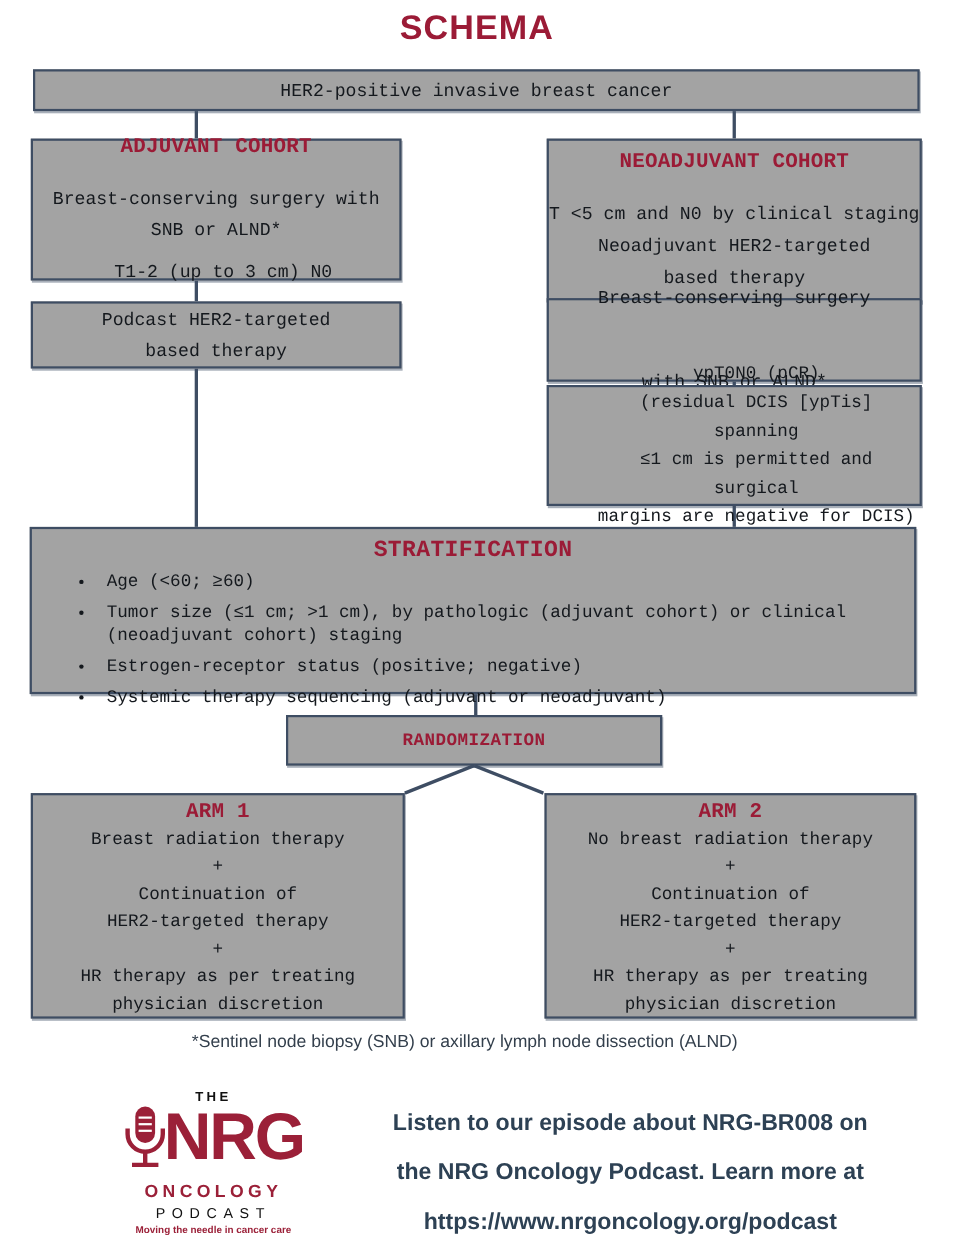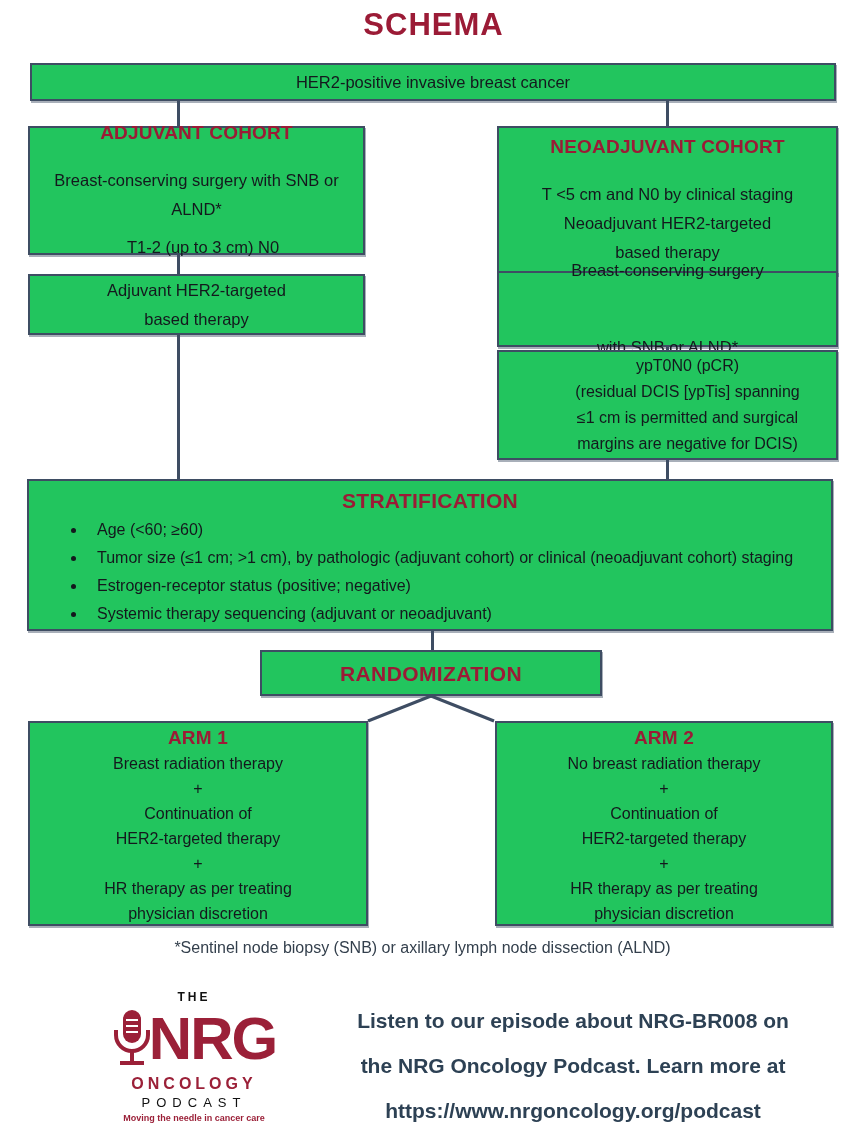--- a/index.html
+++ b/index.html
@@ -5,53 +5,53 @@
   html,body{margin:0;padding:0;background:#ffffff;}
   .page{
     position:relative;width:867px;height:1131px;background:#ffffff;overflow:hidden;
     font-family:"Liberation Sans", sans-serif;color:#14181d;
   }
   .schema-title{
     position:absolute;left:0;top:7px;width:867px;text-align:center;
     font-size:31px;font-weight:800;letter-spacing:1px;color:#9B1B36;
   }
   .box{
-    position:absolute;box-sizing:border-box;background:#22c55e;
+    position:absolute;box-sizing:border-box;background:#a3a3a3;
     border:2px solid #3E4D63;box-shadow:1px 2px 0 rgba(62,77,99,.45);
     display:flex;flex-direction:column;justify-content:center;
-    text-align:center;font-size:16.5px;line-height:29px;color:#14181d;
+    text-align:center;font-size:16.5px;line-height:29px;color:#14181d;font-family:Liberation Mono, monospace;
   }
   .box-title{color:#9B1B36;font-weight:bold;font-size:19px;line-height:26px;margin-bottom:20px;letter-spacing:.2px;}
   .wrapline{max-width:300px;margin:0 auto;}
   .gap-top{margin-top:9px;padding-left:13px;}
   .vline{position:absolute;width:3px;background:#3E4D63;}
   .branch-svg{position:absolute;left:350px;top:690px;}
   
   .strat{justify-content:flex-start;padding:6px 14px 16px 14px;}
   .strat-title{color:#9B1B36;font-weight:bold;font-size:21px;line-height:28px;letter-spacing:.3px;}
   .strat ul{margin:4px 0 0 0;padding:0 0 0 44px;text-align:left;font-size:16px;line-height:21px;}
   .strat li{margin-bottom:7px;padding-left:10px;max-width:700px;}
   
   .arm{padding-top:4px;line-height:25px;font-size:16px;}
   .arm .box-title{margin-bottom:0;}
   .arm .hr-wrap{max-width:250px;margin:0 auto;}
-  .rand-title{color:#9B1B36;font-weight:bold;font-size:21px;letter-spacing:.4px;}
+  .rand-title{color:#9B1B36;font-weight:bold;font-size:16px;letter-spacing:.4px;}
   .footnote{
     position:absolute;left:0;top:939px;width:845px;text-align:center;
     font-size:16px;color:#333F4C;
   }
   
   .promo{
     position:absolute;left:283px;top:998px;width:580px;text-align:center;
     font-size:21px;font-weight:bold;color:#2D4154;line-height:45px;
   }
   
   .logo{position:absolute;left:103px;top:990px;width:182px;text-align:center;color:#9B1B36;}
   .logo-the{font-size:12px;font-weight:800;letter-spacing:3px;color:#111;line-height:14px;}
-  .logo-row{display:flex;align-items:center;justify-content:center;height:70px;}
+  .logo-row{display:flex;justify-content:center;height:70px;}
   .logo-nrg{font-size:60px;font-weight:800;letter-spacing:-2px;color:#9B2038;line-height:60px;margin-left:-3px;}
   .logo-oncology{font-size:16px;font-weight:800;letter-spacing:4px;color:#9B2038;line-height:19px;}
   .logo-podcast{font-size:13px;font-weight:400;letter-spacing:6px;color:#111;line-height:17px;margin-top:1px;}
   .logo-tagline{font-size:9px;font-weight:600;color:#9B2038;line-height:11px;margin-top:2px;}
 </style>
 </head>
 <body>
 
 <div class="page">
 
@@ -77,21 +77,21 @@
   </div>
 
   <div class="box" style="left:497px;top:126px;width:341px;height:149px;">
     <div class="box-title">NEOADJUVANT COHORT</div>
     <div>T &lt;5 cm and N0 by clinical staging</div>
     <div>Neoadjuvant HER2-targeted</div>
     <div>based therapy</div>
   </div>
 
   <div class="box" style="left:28px;top:274px;width:337px;height:61px;">
-    <div>Adjuvant HER2-targeted</div>
+    <div>Podcast HER2-targeted</div>
     <div>based therapy</div>
   </div>
 
   <div class="box" style="left:497px;top:271px;width:341px;height:76px;gap:48px;">
     <div>Breast-conserving surgery</div>
     <div>with SNB or ALND*</div>
   </div>
 
   <div class="box" style="left:497px;top:350px;width:341px;height:110px;line-height:26px;font-size:16px;padding-left:40px;">
     <div>ypT0N0 (pCR)</div>

